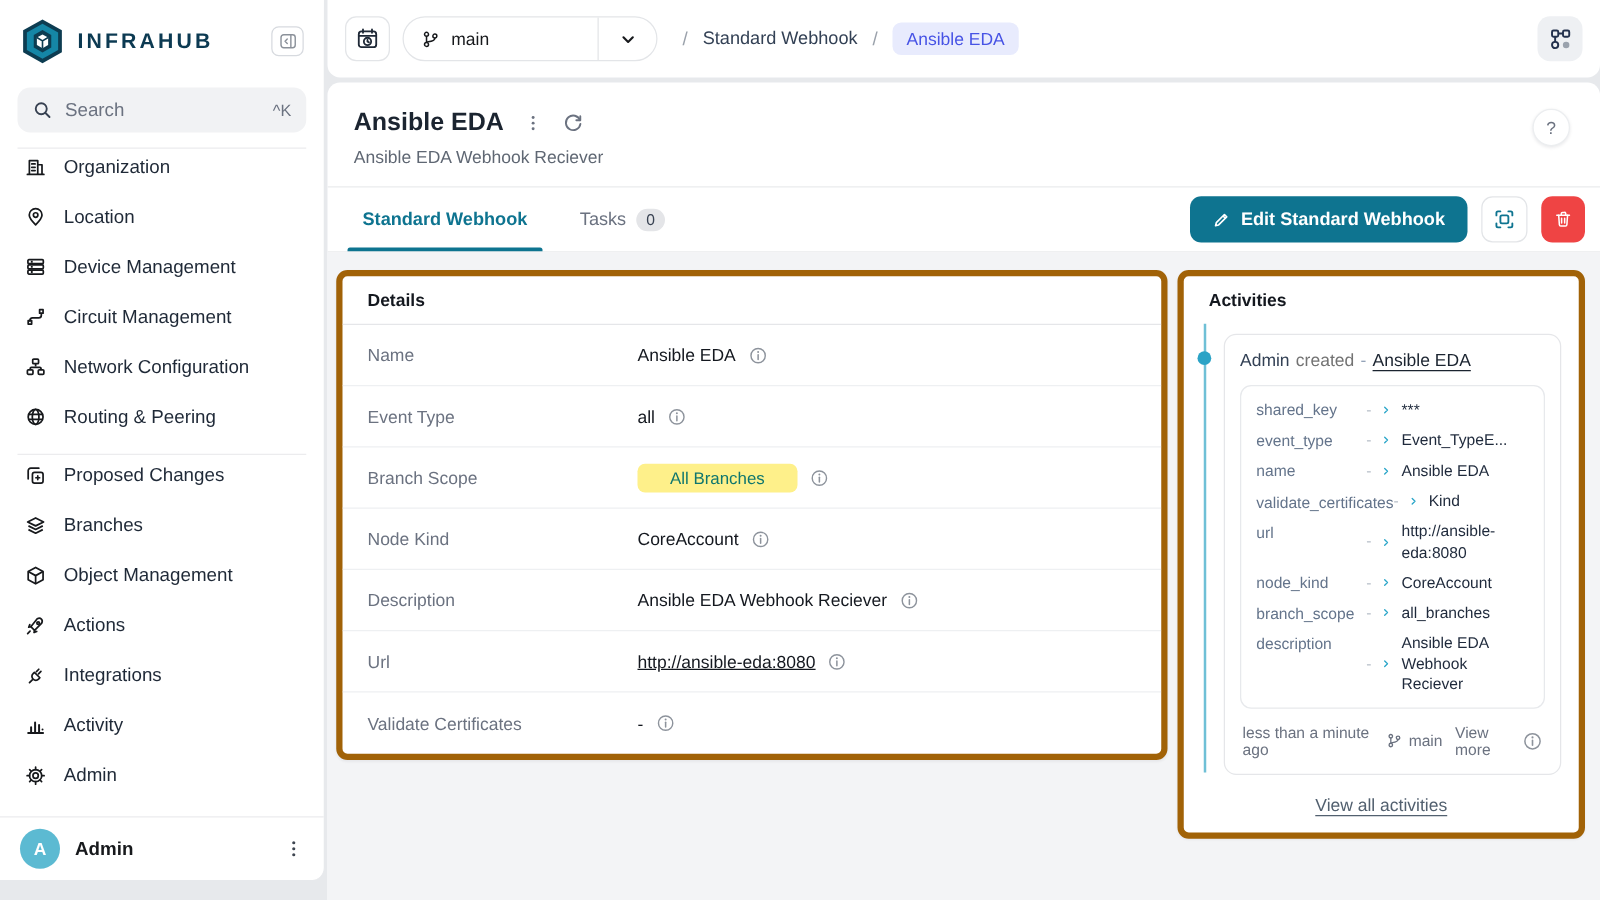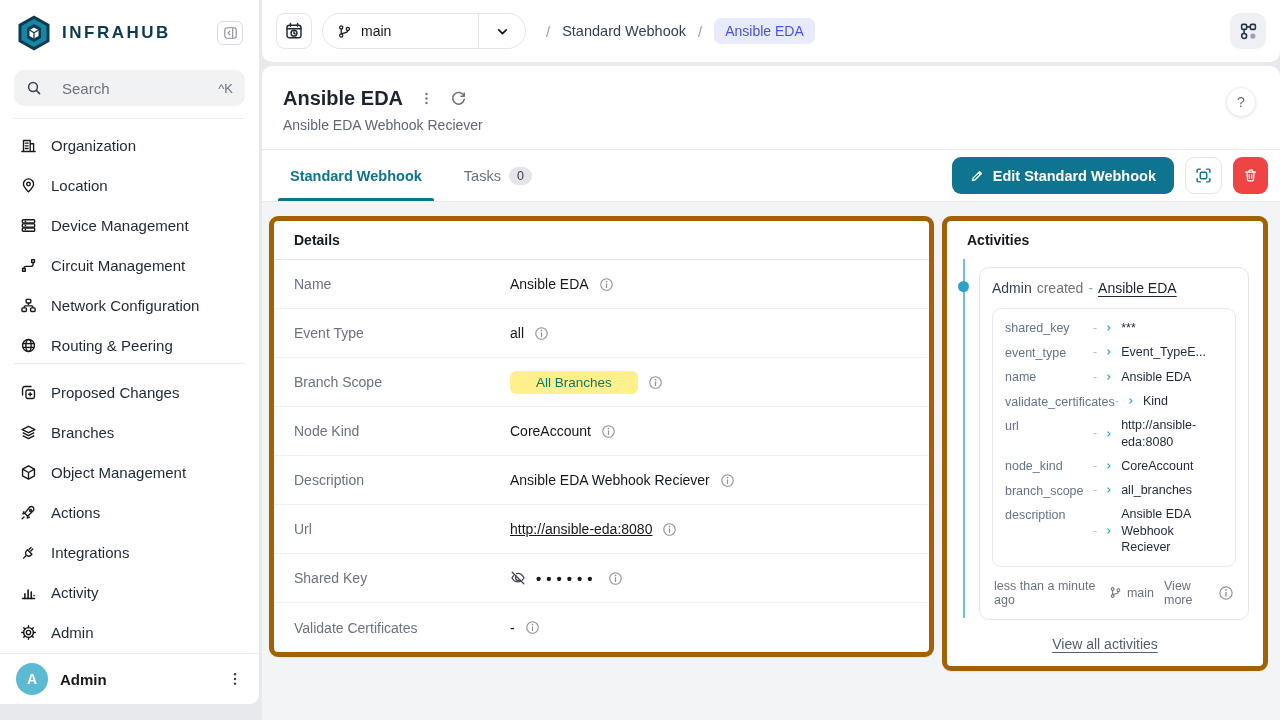--- a/index.html
+++ b/index.html
@@ -15,28 +15,28 @@
   .sidebar {
     position:absolute; left:0; top:0; width:260px; height:704px;
     background:#ffffff; border-radius:0 0 10px 0;
     border-right:1px solid #e7e9ec; display:flex; flex-direction:column;
   }
   .logo-row { display:flex; align-items:center; padding:14px 16px 10px 16px; gap:10px; }
   .logo-text { font-size:17px; font-weight:800; letter-spacing:2.5px; color:#0c3a52; flex:1; }
   .collapse-btn { width:26px; height:24px; border:1px solid #d7dadf; border-radius:6px;
     background:#fff; color:#8b919a; display:flex; align-items:center; justify-content:center; cursor:pointer; }
   .search-box { margin:8px 14px 12px 14px; height:36px; background:#f1f2f4; border-radius:10px;
-    display:flex; align-items:center; gap:20px; padding:0 12px; color:#6b7280; cursor:text;justify-content:flex-end; }
+    display:flex; align-items:center; gap:10px; padding:0 12px; color:#6b7280; cursor:text;justify-content:flex-end; }
   .search-box .s-text { flex:1; font-size:15px; }
   .search-box .kbd { font-size:13px; color:#6b7280; }
   .sb-divider { border-top:1px solid #ececee; margin:0 14px; }
   .menu-scroll { height:244px; overflow:hidden; padding:6px 10px 0 10px; }
   .menu { display:flex; flex-direction:column; }
   .menu-secondary { padding:8px 10px 0 10px; }
-  .menu-item { display:flex; align-items:center; gap:14px; height:40px; padding:0 10px;
+  .menu-item { display:flex; gap:14px; height:40px; padding:0 10px;
     border-radius:8px; font-size:15px; color:#1f2937; cursor:pointer; }
   .mi-icon { color:#17191c; display:inline-flex; }
   .user-row { margin-top:auto; border-top:1px solid #ececee; display:flex; align-items:center;
     gap:12px; padding:9px 16px; }
   .avatar { width:32px; height:32px; border-radius:50%; background:#5cbad2; color:#fff;
     display:flex; align-items:center; justify-content:center; font-size:14px; font-weight:600; }
   .user-name { flex:1; font-weight:700; font-size:15px; color:#17191c; }
   .dots-btn { background:none; border:none; color:#3f4651; cursor:pointer; display:flex; }
 
   
@@ -509,36 +509,20 @@
           <div class="d-row">
             <span class="d-label">Url</span>
             <span class="d-value">
               <a class="d-link">http://ansible-eda:8080</a>
               <svg class="info" width="15" height="15">
                   <use href="#i-info"></use>
                 </svg>
             </span>
           </div>
           <div class="d-row">
-            <span class="d-label">Shared Key</span>
-            <span class="d-value">
-              <span class="eye-btn">
-                <svg width="16" height="16" viewBox="0 0 16 16" fill="none" stroke="currentColor" stroke-width="1.3" stroke-linecap="round">
-                  <path d="M3.6 5.8 C2.5 6.8 2 8 2 8 s2.2 3.9 6 3.9 c1.2 0 2.2-.4 3.1-.9 M6.6 3.6 C7.1 3.5 7.5 3.4 8 3.4 c3.8 0 6 4.6 6 4.6 s-.6 1-1.7 2"></path>
-                  <path d="M6.3 6.3 a2.4 2.4 0 0 0 3.4 3.4"></path>
-                  <line x1="2.2" y1="2.2" x2="13.8" y2="13.8"></line>
-                </svg>
-              </span>
-              <span class="pw-dots">••••••</span>
-              <svg class="info" width="15" height="15">
-                  <use href="#i-info"></use>
-                </svg>
-            </span>
-          </div>
-          <div class="d-row">
             <span class="d-label">Validate Certificates</span>
             <span class="d-value">
               <span>-</span>
               <svg class="info" width="15" height="15">
                   <use href="#i-info"></use>
                 </svg>
             </span>
           </div>
         </section>
 

